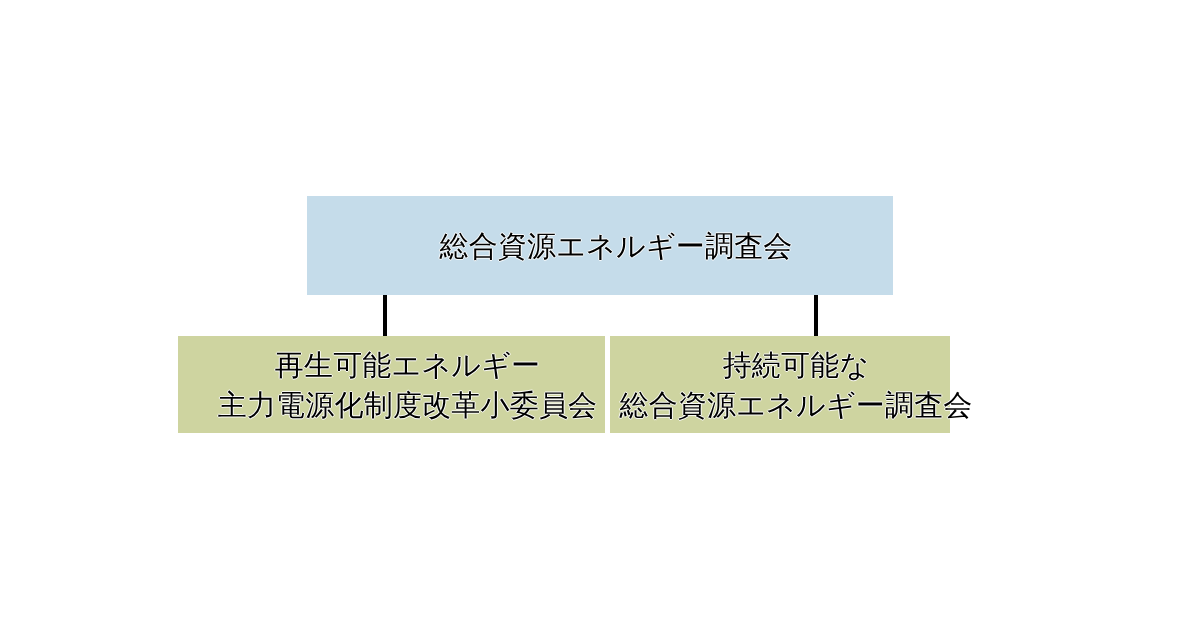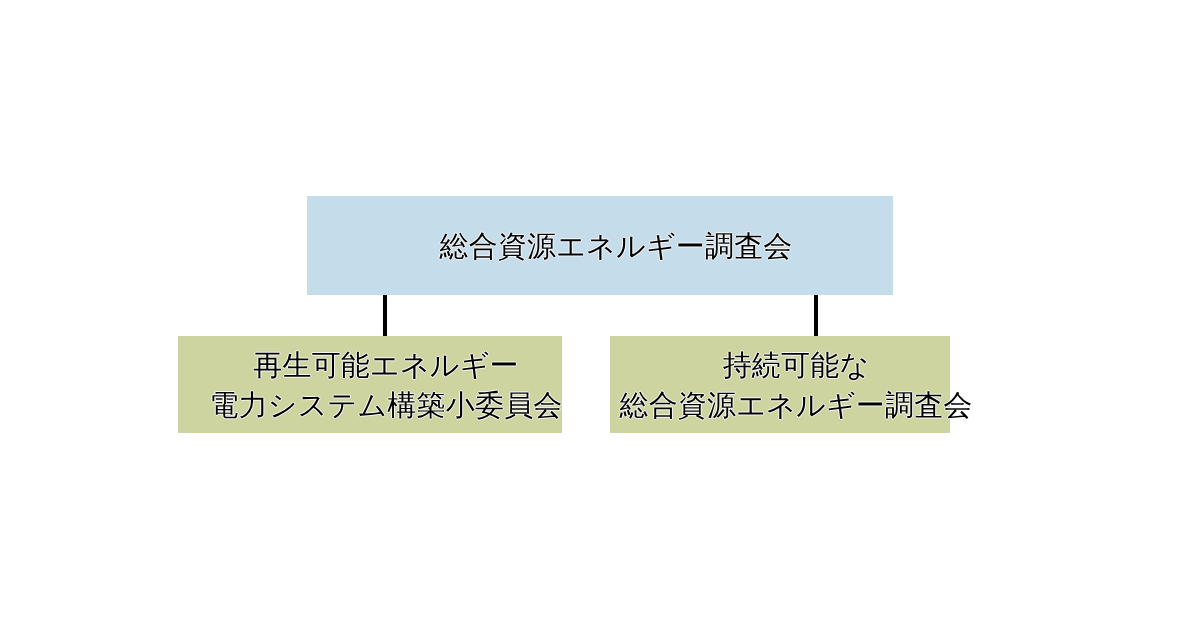--- a/index.html
+++ b/index.html
@@ -58,21 +58,21 @@
     top: 196px;
     width: 586px;
     height: 99px;
     background: #c5dcea;
   }
 
   
   #node-child-0 {
     left: 178px;
     top: 336px;
-    width: 384px;
+    width: 427px;
     height: 97px;
     background: #ced4a0;
   }
 
   #node-child-1 {
     left: 610px;
     top: 336px;
     width: 340px;
     height: 97px;
     background: #ced4a0;
@@ -105,21 +105,21 @@
 
   <div class="node" id="node-parent" style="background: rgb(197, 220, 234); color: rgb(0, 0, 0);">
     <span class="node-line">総合資源エネルギー調査会</span>
   </div>
 
   <div class="connector" id="connector-0" style="background: rgb(0, 0, 0);"></div>
   <div class="connector" id="connector-1" style="background: rgb(0, 0, 0);"></div>
 
   <div class="node" id="node-child-0" style="background: rgb(206, 212, 160); color: rgb(0, 0, 0);">
     <span class="node-line">再生可能エネルギー</span>
-    <span class="node-line">電力システム構築小委員会</span>
+    <span class="node-line">主力電源化制度改革小委員会</span>
   </div>
 
   <div class="node" id="node-child-1" style="background: rgb(206, 212, 160); color: rgb(0, 0, 0);">
     <span class="node-line">持続可能な</span>
     <span class="node-line">総合資源エネルギー調査会</span>
   </div>
 
 </div>
 
 </body></html>

